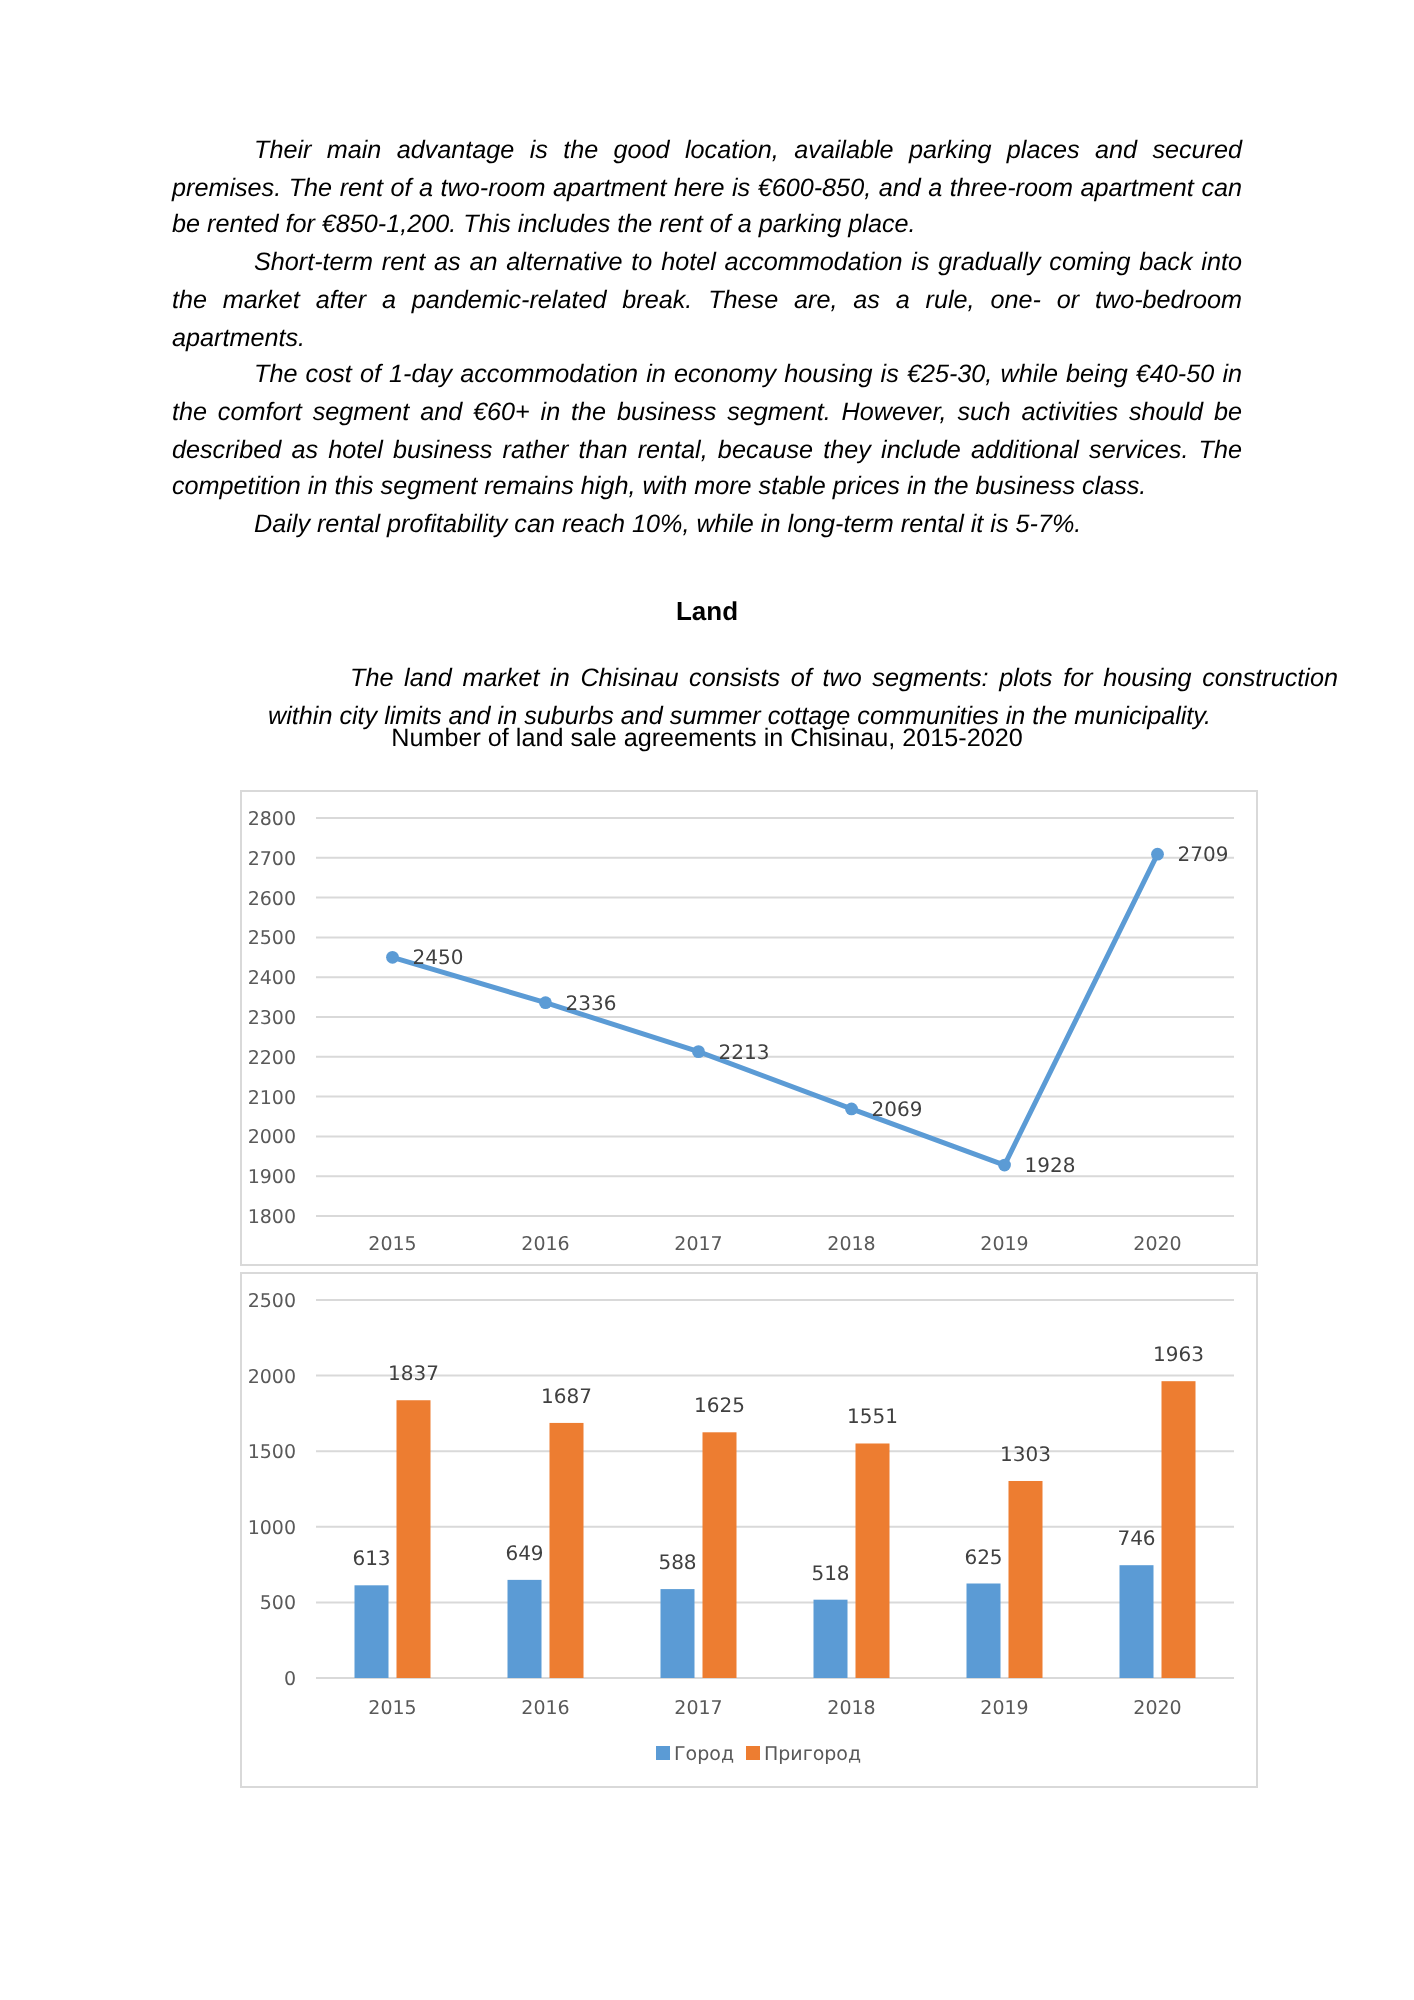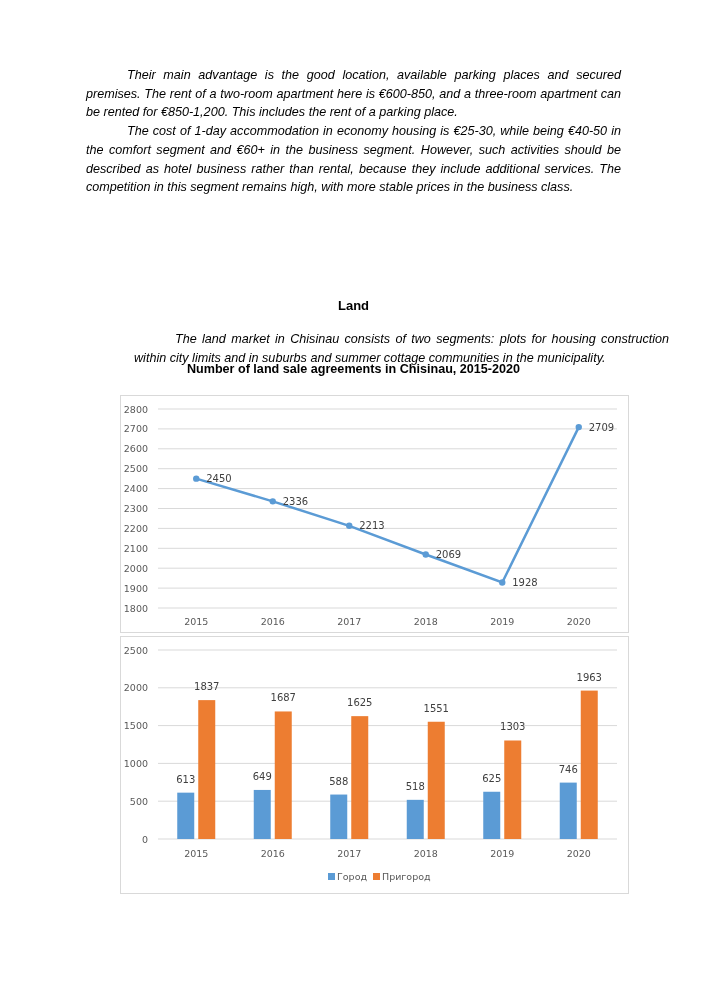--- a/index.html
+++ b/index.html
@@ -4,33 +4,35 @@
 <style>
   html, body { margin: 0; padding: 0; background: #ffffff; }
   body { width: 707px; height: 1000px; position: relative; overflow: hidden;
          font-family: "Liberation Sans", sans-serif; color: #000; }
   .page { position: absolute; left: 86px; top: 66px; width: 535px; font-style: italic; }
   p.body { margin: 0; font-size: 12.6px; line-height: 18.7px; text-align: justify; }
   p.indent { text-indent: 41px; }
   .heading { position: absolute; left: 0; width: 707px; text-align: center;
              font-weight: bold; font-size: 13px; }
   .chart-title { position: absolute; left: 0; width: 707px; text-align: center;
-                 font-weight: bold; font-size: 12.6px; }
+                 font-weight: normal; font-size: 12.6px; }
   .chart-box { position: absolute; left: 120px; width: 509px; border: 1px solid #d9d9d9;
                background: #fff; box-sizing: border-box; }
   svg text { font-family: "DejaVu Sans", sans-serif; fill: #595959; }
   .lbl { font-size: 10px; fill: #404040; }
   .tick { font-size: 9.5px; }
 </style>
 </head>
 <body>
 
 <div class="page">
   <p class="body indent">Their main advantage is the good location, available parking places and secured premises. The rent of a two-room apartment here is €600-850, and a three-room apartment can be rented for €850-1,200. This includes the rent of a parking place.</p>
+  <p class="body indent">Short-term rent as an alternative to hotel accommodation is gradually coming back into the market after a pandemic-related break. These are, as a rule, one- or two-bedroom apartments.</p>
   <p class="body indent">The cost of 1-day accommodation in economy housing is €25-30, while being €40-50 in the comfort segment and €60+ in the business segment. However, such activities should be described as hotel business rather than rental, because they include additional services. The competition in this segment remains high, with more stable prices in the business class.</p>
+  <p class="body indent">Daily rental profitability can reach 10%, while in long-term rental it is 5-7%.</p>
 </div>
 
 <div class="heading" style="top:298px;text-align:center;">Land</div>
 
 <div class="page" style="top:330px;margin-left:48px;">
   <p class="body indent">The land market in Chisinau consists of two segments: plots for housing construction within city limits and in suburbs and summer cottage communities in the municipality.</p>
 </div>
 
 <div class="chart-title" style="top:362px;">Number of land sale agreements in Chisinau, 2015-2020</div>
 

